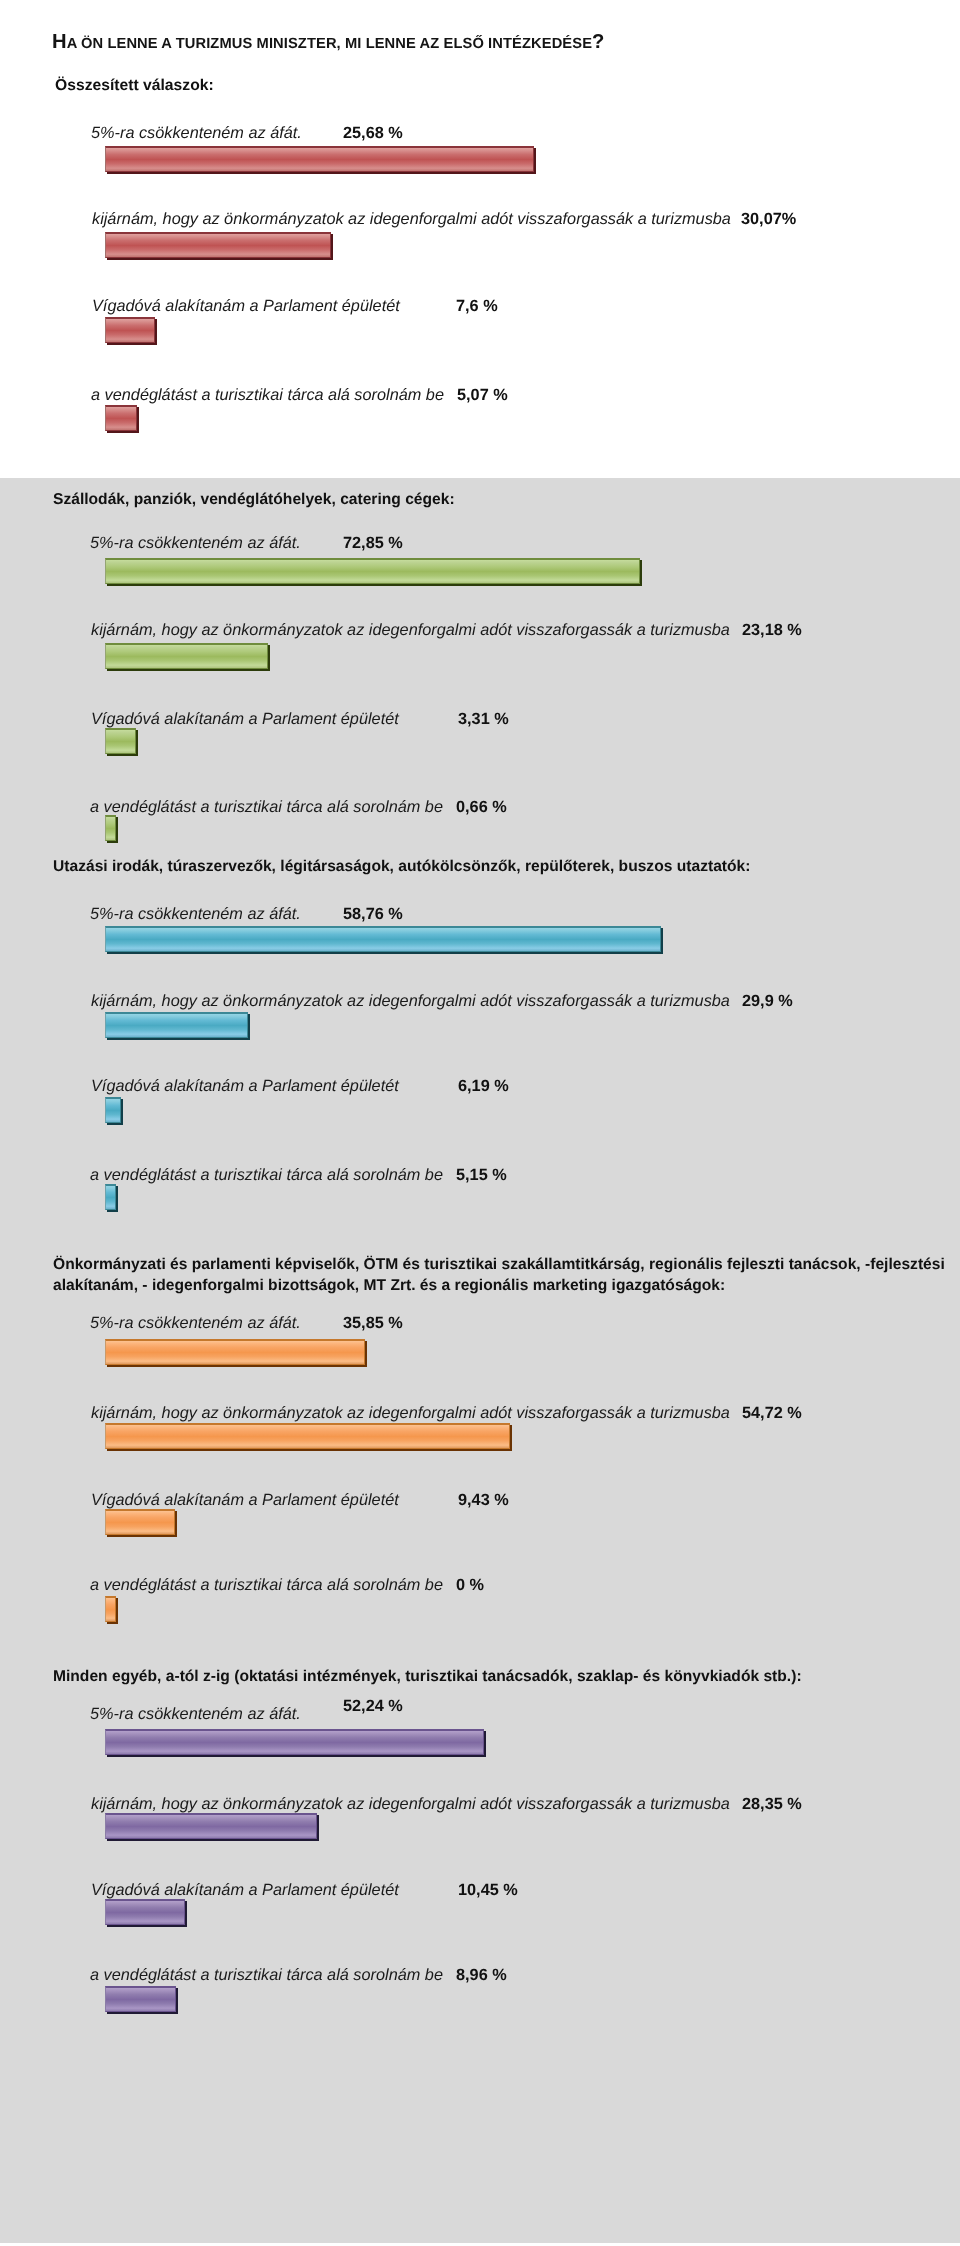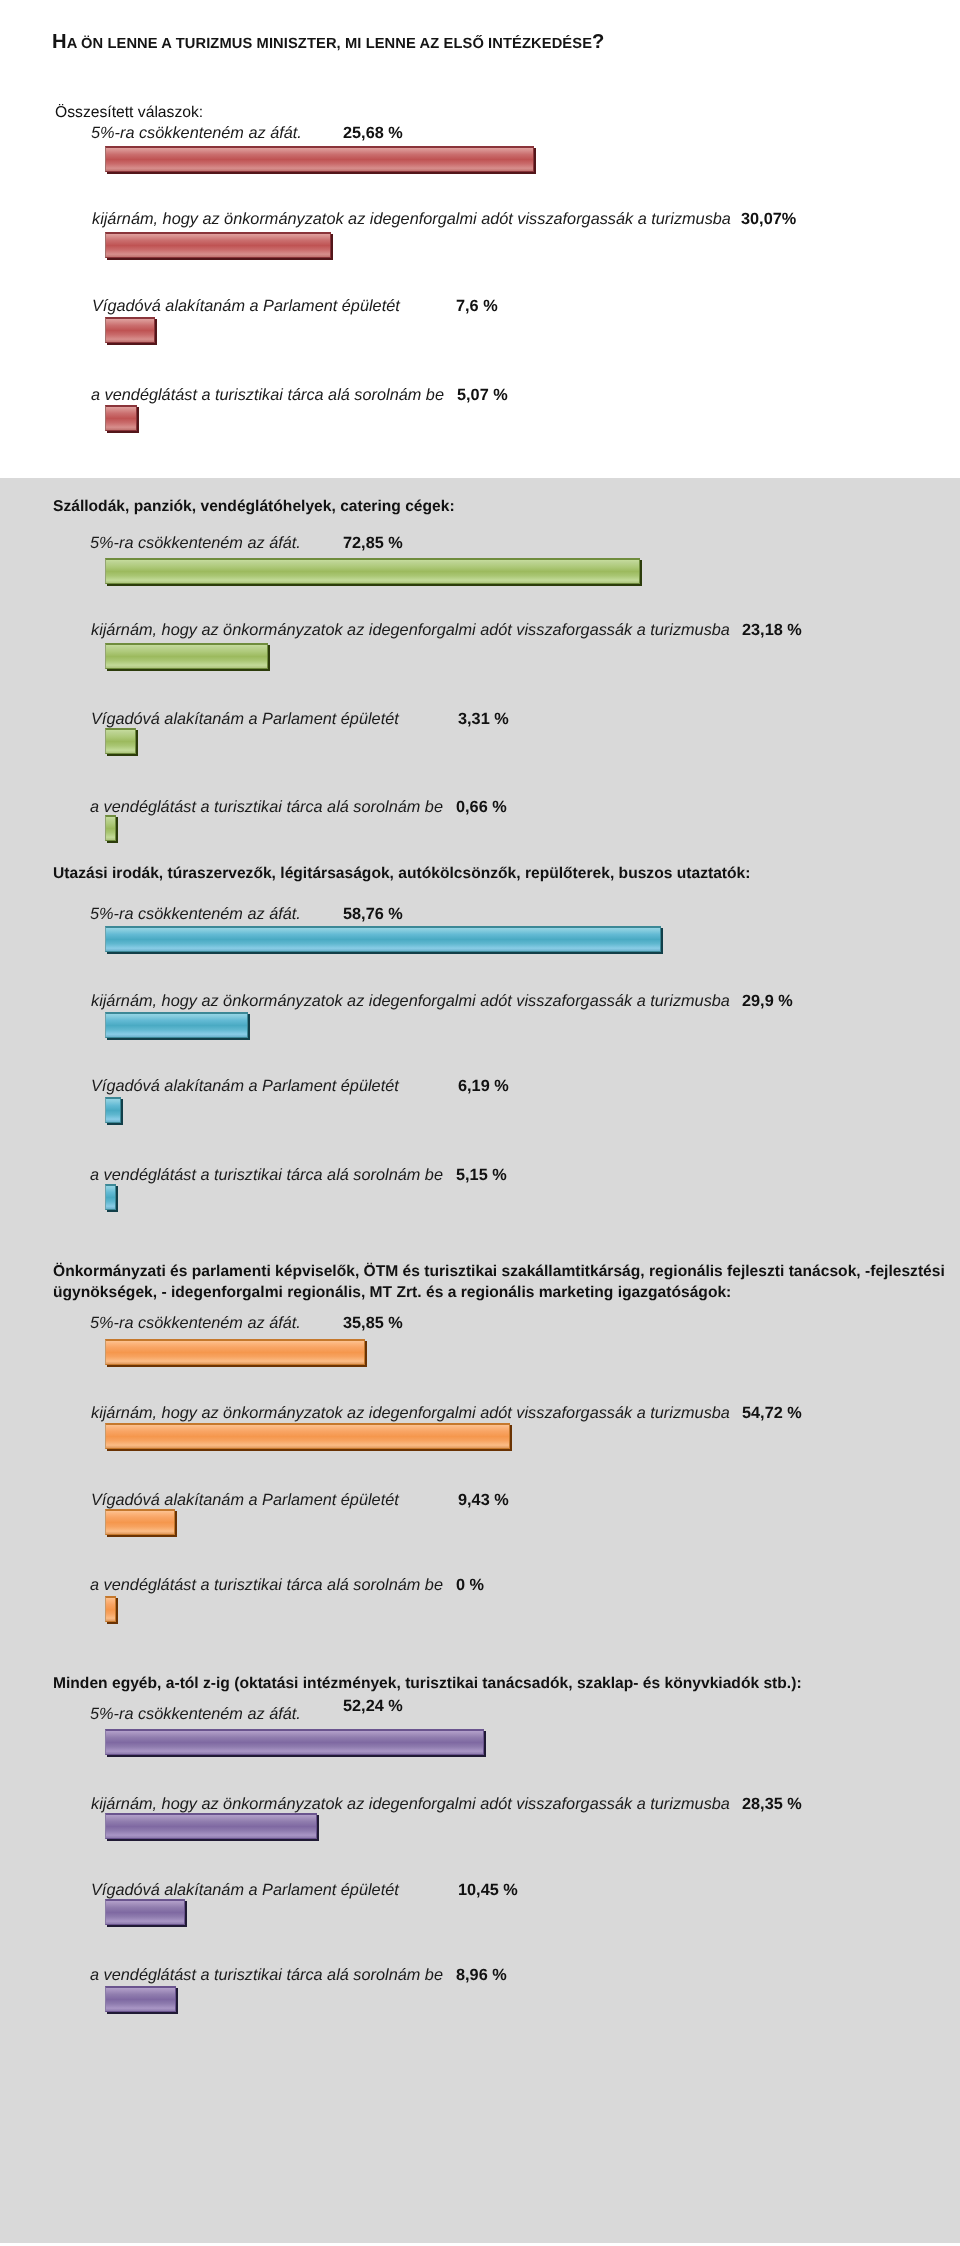--- a/index.html
+++ b/index.html
@@ -7,23 +7,23 @@
   body{width:960px;height:2246px;background:#ffffff;
        font-family:"Liberation Sans",sans-serif;
        overflow:hidden;position:relative;
        -webkit-font-smoothing:antialiased;text-rendering:geometricPrecision;}
   .page{position:absolute;left:0;top:0;width:960px;height:2246px;}
   .graybg{position:absolute;left:0;top:478px;width:960px;height:1765px;background:#d9d9d9;}
 
   .doc-title{position:absolute;left:52px;top:31px;font-weight:bold;color:#141414;white-space:nowrap;}
   .doc-title .tcap{font-size:20.2px;letter-spacing:0.1px;}
   .doc-title .tsc{font-size:14.7px;letter-spacing:0.1px;}
-  .doc-sub{position:absolute;left:55px;top:77px;font-size:15.7px;font-weight:normal;color:#111;white-space:nowrap;margin-top:27px;}
-
-  .sec-hdr{position:absolute;left:53px;font-size:15.62px;font-weight:bold;color:#111;white-space:nowrap;margin-top:7px;}
+  .doc-sub{position:absolute;left:55px;top:77px;font-size:15.7px;font-weight:bold;color:#111;white-space:nowrap;}
+
+  .sec-hdr{position:absolute;left:53px;font-size:15.62px;font-weight:bold;color:#111;white-space:nowrap;}
   .sec-hdr.wrap{white-space:normal;width:900px;}
   .sec-hdr.wrap .hl{white-space:nowrap;height:21px;line-height:21px;}
   .lbl{position:absolute;font-size:16.3px;color:#1a1a1a;white-space:nowrap;font-style:italic;}
   .val{position:absolute;font-size:16.3px;font-weight:bold;color:#111;white-space:nowrap;}
 
   .bar{position:absolute;height:26px;}
   .bar > .body{position:absolute;left:0;top:0;right:0;bottom:0;display:block;box-sizing:border-box;border-style:solid;border-width:2px 1px 1px 1px;}
   .bar > .shadow{position:absolute;left:2px;top:2px;right:-2px;bottom:-2px;display:block;}
 
   .bar-red    > .shadow{background:#53161a;}
@@ -159,21 +159,21 @@
       <div class="bar bar-blue" style="left:105px;top:1184px;width:11px">
           <span class="shadow"></span>
           <span class="body"></span>
         </div>
     </div>
   </div>
 
   <div class="chart chart-orange">
     <div class="sec-hdr wrap" style="top:1254px">
         <div class="hl">Önkormányzati és parlamenti képviselők, ÖTM és turisztikai szakállamtitkárság, regionális fejleszti tanácsok, -fejlesztési</div>
-        <div class="hl">ügynökségek, - idegenforgalmi regionális, MT Zrt. és a regionális marketing igazgatóságok:</div>
+        <div class="hl">alakítanám, - idegenforgalmi bizottságok, MT Zrt. és a regionális marketing igazgatóságok:</div>
       </div>
     <div class="barrow">
       <div class="lbl" style="left:90px;top:1314px">5%-ra csökkenteném az áfát.</div>
       <div class="val" style="left:343px;top:1314px">35,85 %</div>
       <div class="bar bar-orange" style="left:105px;top:1339px;width:260px">
           <span class="shadow"></span>
           <span class="body"></span>
         </div>
     </div>
     <div class="barrow">

